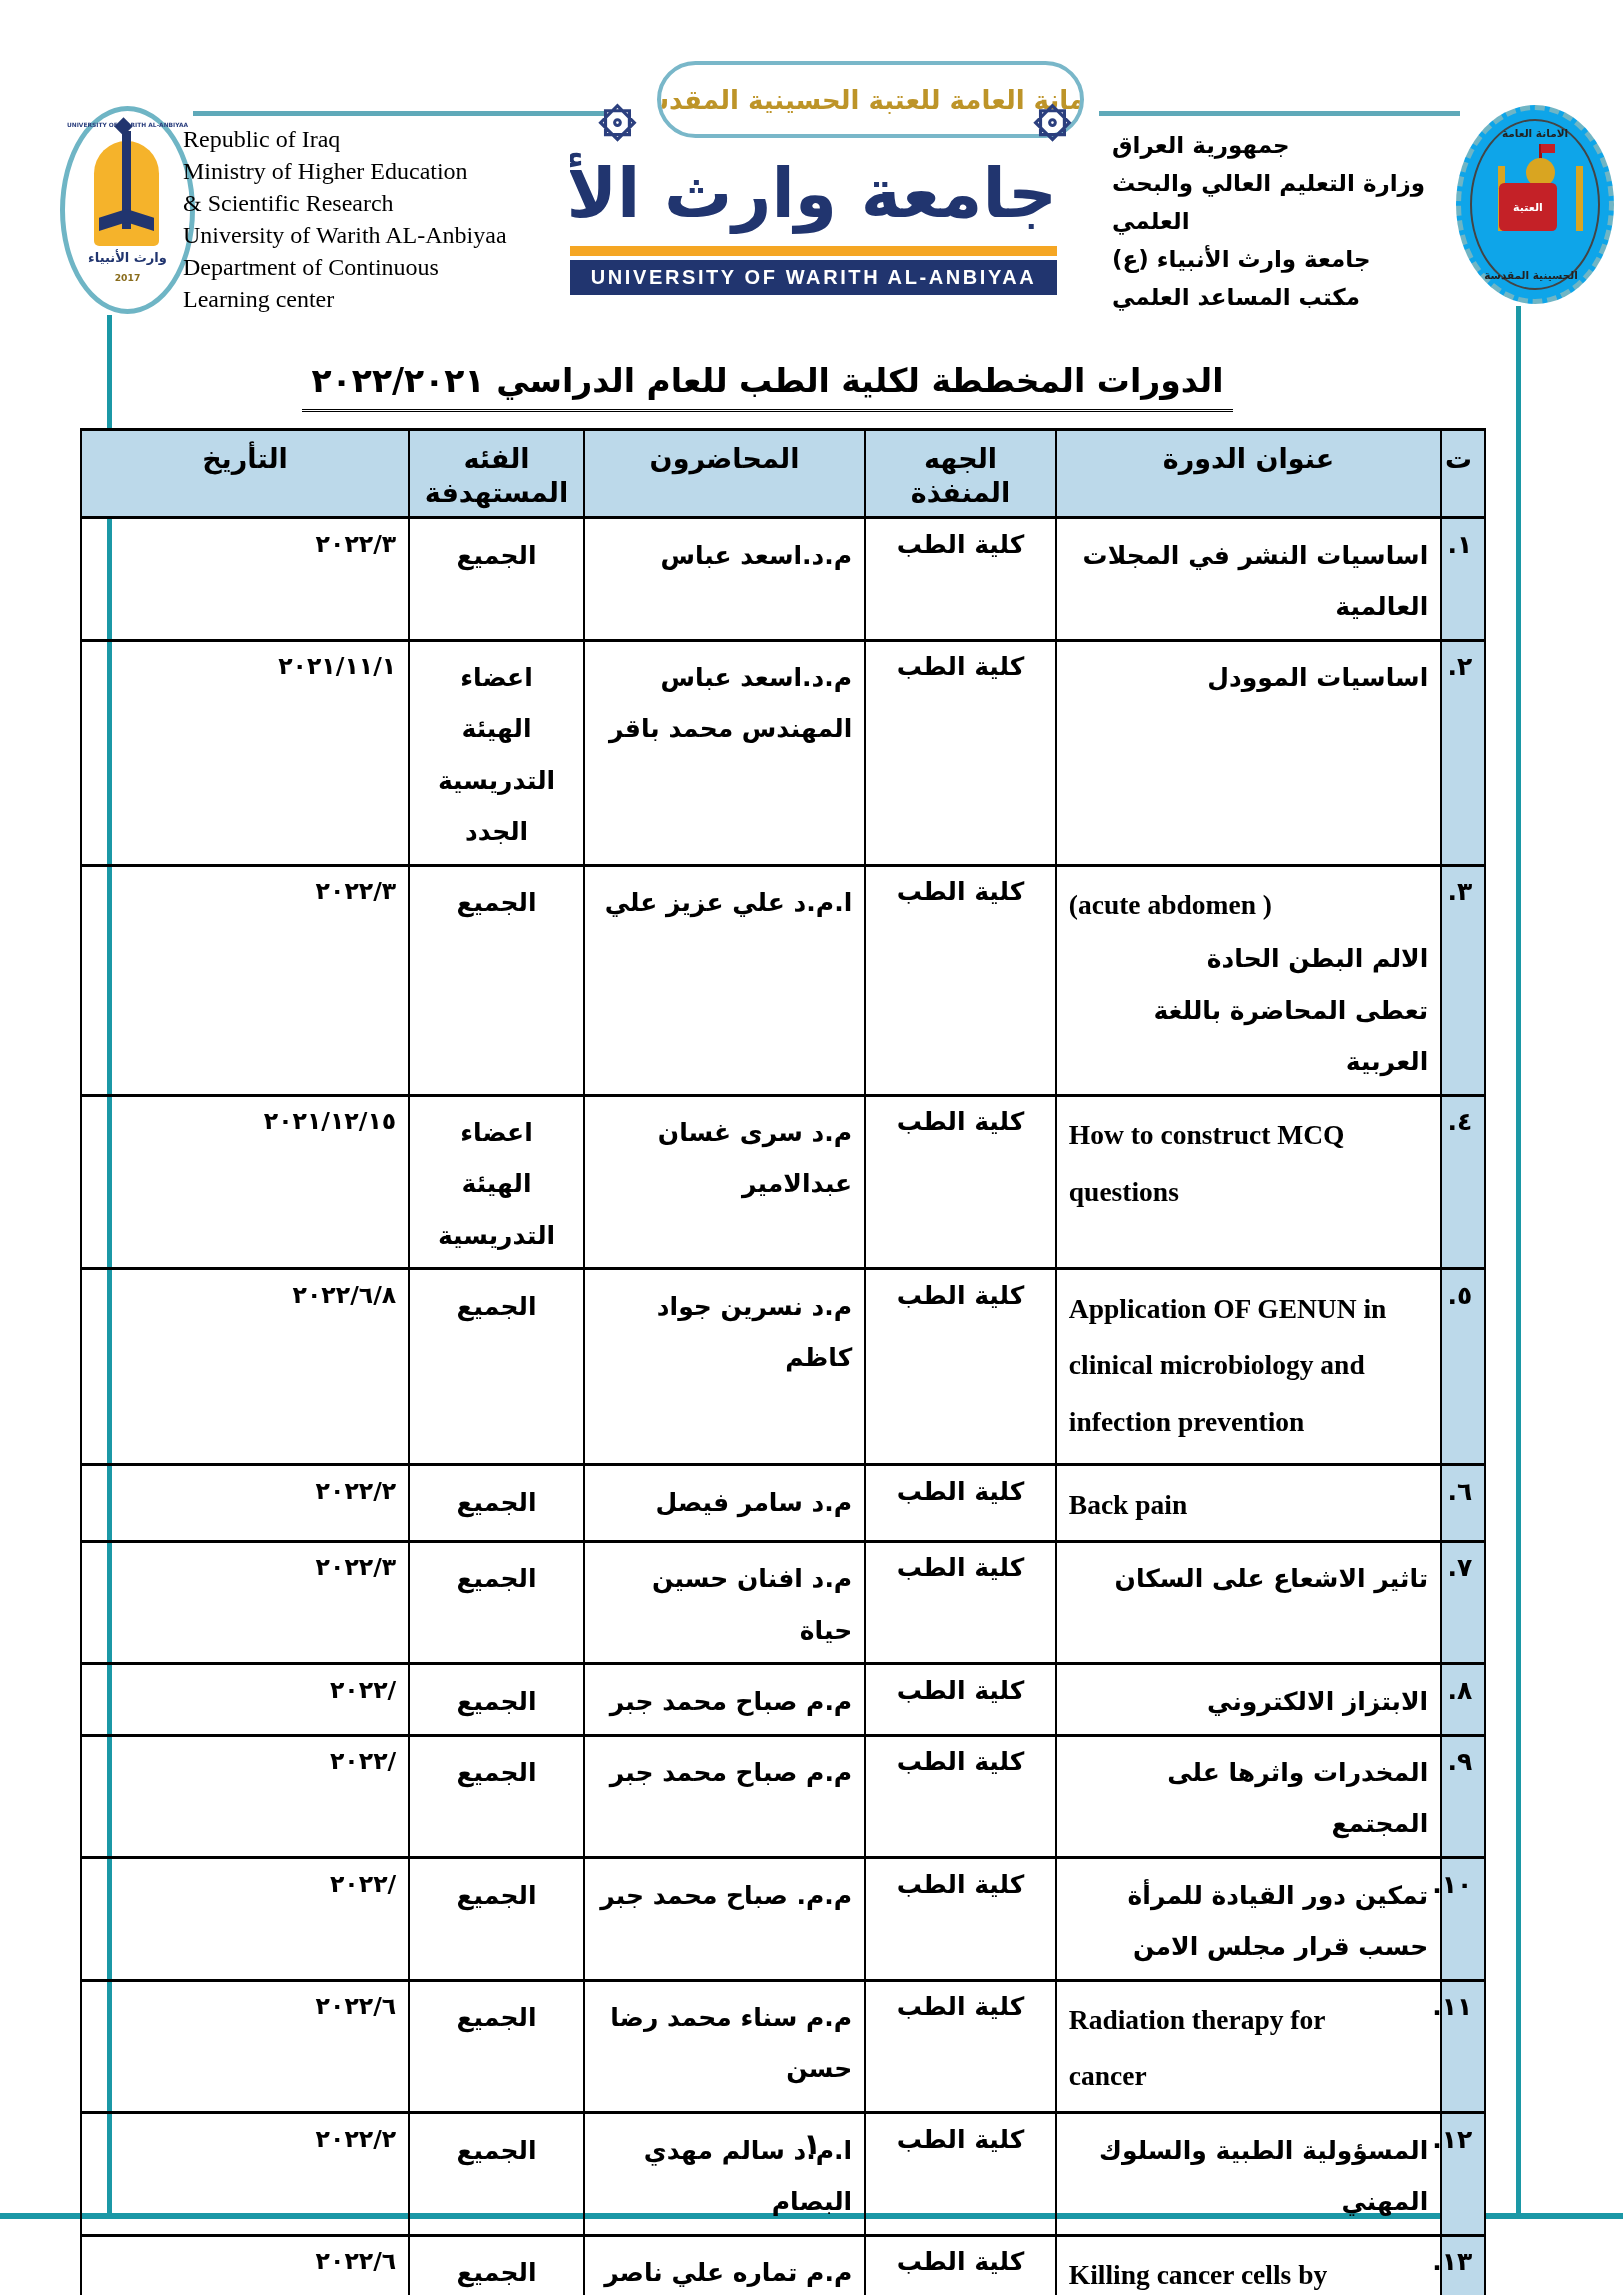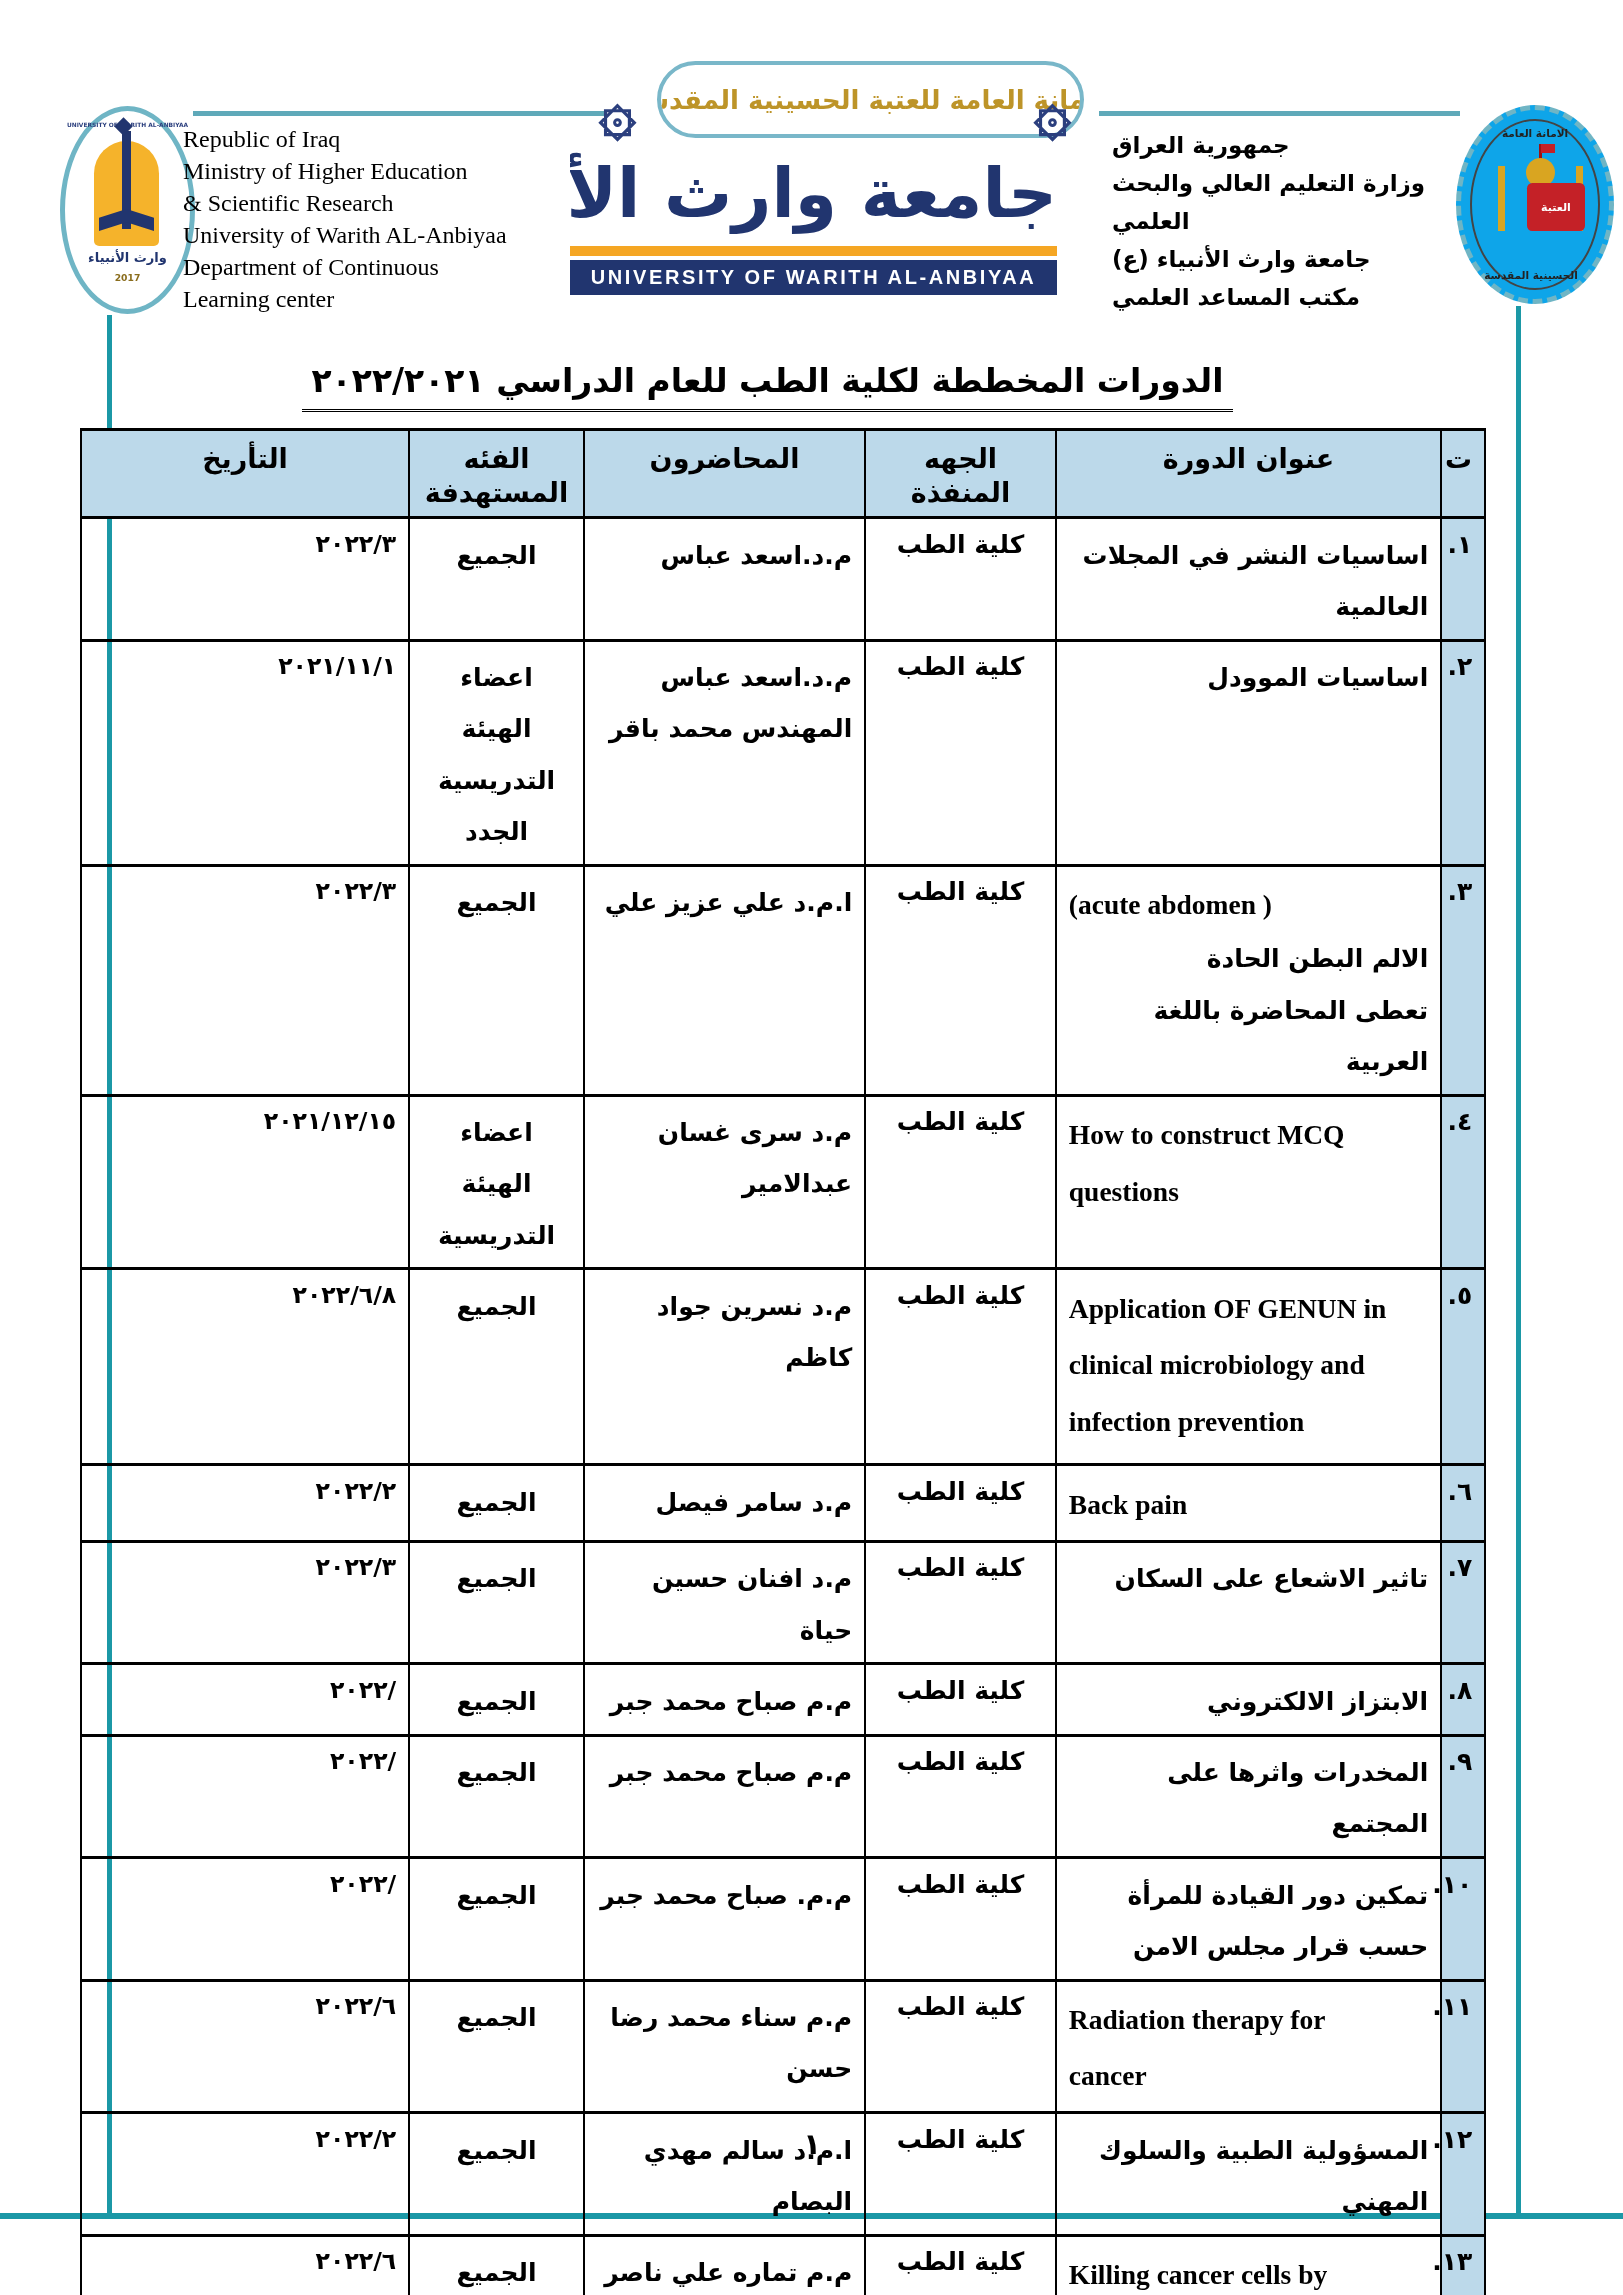--- a/index.html
+++ b/index.html
@@ -56,21 +56,21 @@
   .seal-right .ring{position:absolute;left:9.2px;top:9.2px;right:9.2px;bottom:9.2px;
              border:2px solid #444;border-radius:50%;}
   .seal-right .t-top{position:absolute;top:17px;left:0;right:0;text-align:center;
              font-size:10.5px;font-weight:bold;color:#222;}
   .seal-right .t-bottom{position:absolute;bottom:18.3px;left:0;right:8px;text-align:center;
              font-size:10.5px;font-weight:bold;color:#222;}
   .seal-right .dome{position:absolute;left:65px;top:48px;width:29px;height:29px;border-radius:50%;
              background:#d9a521;}
   .seal-right .flagpole{position:absolute;left:78px;top:34px;width:2.6px;height:17px;background:#9c1313;}
   .seal-right .flag{position:absolute;left:80px;top:34px;width:14.4px;height:9.2px;background:#c42127;}
-  .seal-right .body{position:absolute;left:66px;top:73px;width:58px;height:48px;background:#c42127;
+  .seal-right .body{position:absolute;left:38px;top:73px;width:58px;height:48px;background:#c42127;
              border-radius:5.2px;display:flex;align-items:center;justify-content:center;}
   .seal-right .body span{color:#fff;font-size:11px;font-weight:bold;}
   .seal-right .minaret{position:absolute;top:56px;width:6.5px;height:65px;background:#d9a521;}
   .m1{left:37px;} .m2{left:115px;}
   
   .doc-title{position:absolute;left:0;top:361px;width:1535px;text-align:center;direction:rtl;}
   .doc-title span{display:inline-block;font-size:33px;font-weight:bold;
              border-bottom:3.3px double #000;padding:0 9.2px 9.2px 9.2px;}
   
   .tbl-wrap{position:absolute;left:80px;top:428px;width:1404px;}

